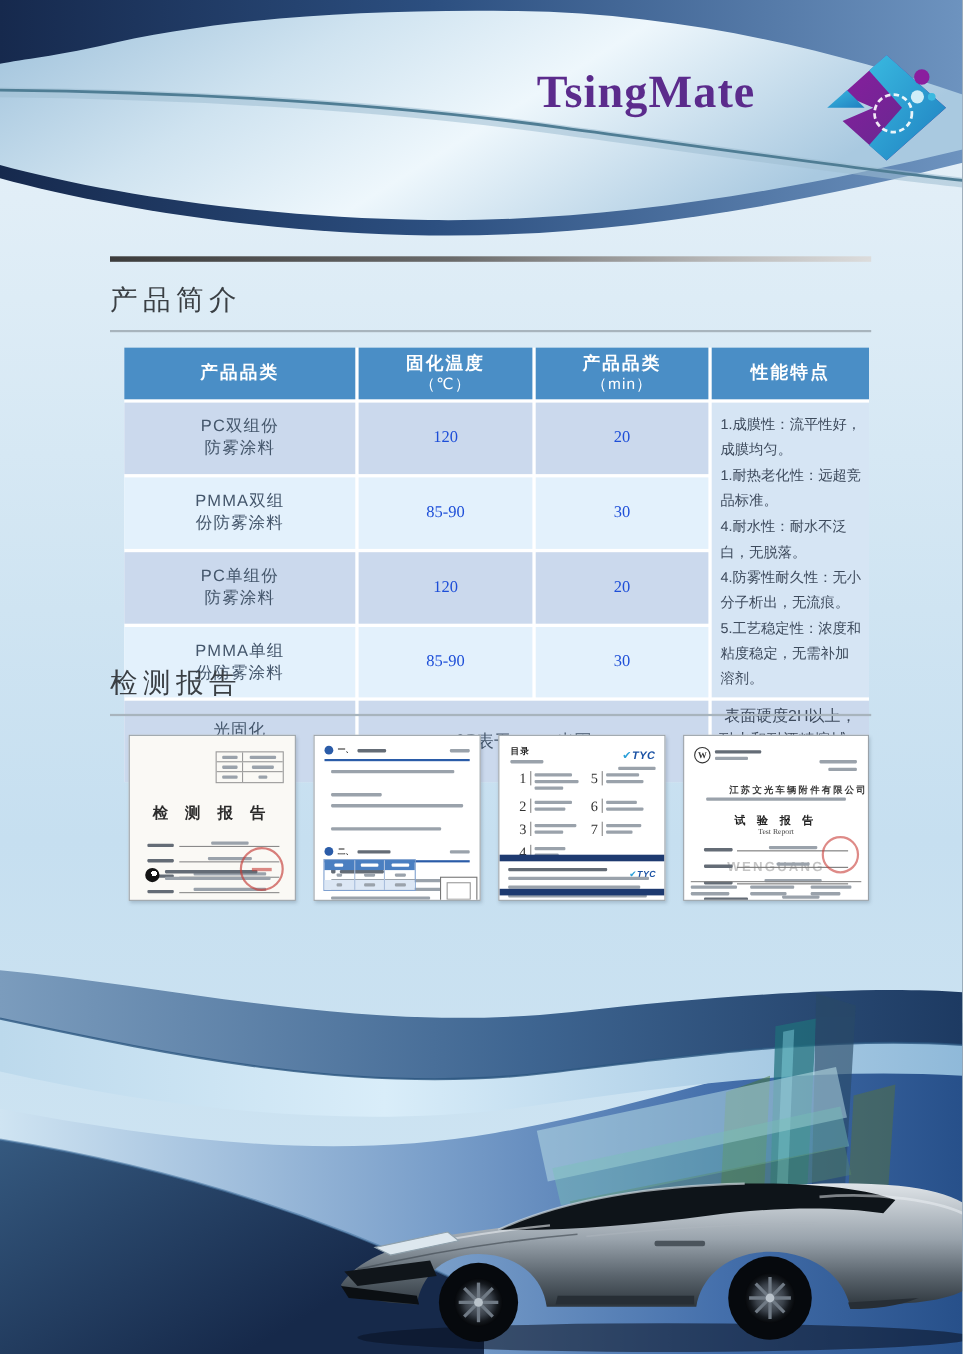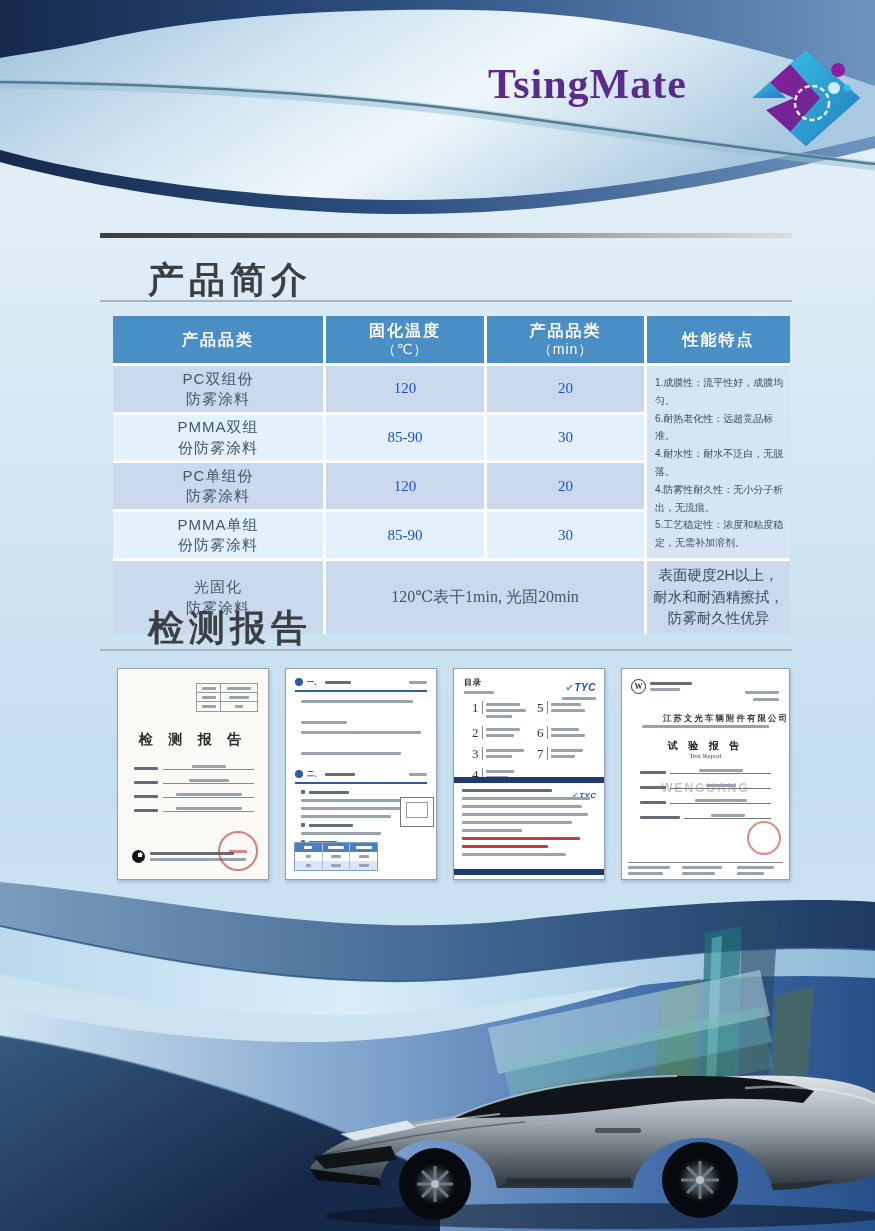--- a/index.html
+++ b/index.html
@@ -20,21 +20,21 @@
   }
   .logo-mark { position:absolute; top:48px; left:750px; }
 
   
   .sec-title-row { position:absolute; top:191px; left:85px; display:flex; align-items:center; }
   .sec-bar { width:14px; height:33px; background:linear-gradient(180deg,#1e76b4,#125685); margin-right:14px; }
   .sec-title { font-size:31px; font-weight:bold; color:#1668a6; letter-spacing:2px; }
   .divider-grad { position:absolute; top:233px; left:100px; width:692px; height:5px;
     background:linear-gradient(90deg,#3c3c3c 0%,#6a6a6a 45%,#b9b9b9 80%,#dcdcdc 100%); }
 
-  .sub-head { position:absolute; left:100px; font-size:36px; color:#3a3f44; letter-spacing:5px; font-weight:700;margin-left:48px; }
+  .sub-head { position:absolute; left:100px; font-size:25px; color:#3a3f44; letter-spacing:5px; font-weight:400; }
   .sub-head.h1 { top:256px; }
   .sub-head.h2 { top:604px; }
   .thin-line { position:absolute; left:100px; width:692px; height:2px; background:#a8b4bd; }
   .thin-line.l1 { top:300px; }
   .thin-line.l2 { top:649px; }
 
   
   .ptable {
     position:absolute; top:316px; left:113px; width:677px;
     display:grid; grid-template-columns:210px 158px 157px 1fr;
@@ -42,28 +42,28 @@
   }
   .cell { display:flex; flex-direction:column; align-items:center; justify-content:center; text-align:center; }
   .cell.h { background:#4a8ec6; color:#ffffff; font-size:16px; font-weight:bold; letter-spacing:2px; min-height:47px; line-height:1.25; }
   .cell.h .unit { font-weight:normal; font-size:14px; letter-spacing:1px; }
   .cell.dark { background:#cbd9ed; }
   .cell.light { background:#e3f1fc; }
   .cell.cat { font-size:15px; color:#44566b; line-height:1.35; min-height:44px; letter-spacing:1px; }
   .cell.num { font-family:"Liberation Serif","DejaVu Serif",serif; font-size:15px; color:#1d4ed8; }
   .feat-cell { grid-column:4; grid-row:2 / span 4; background:#d6e5f4; padding:8px 6px 6px 8px;
     display:flex; flex-direction:column; justify-content:center; }
-  .feat { font-size:10px; color:#3d4a5c; line-height:1.78; text-align:left; }
+  .feat { font-size:13px; color:#3d4a5c; line-height:1.78; text-align:left; }
   .cure-cell { grid-column:2 / span 2; }
   .cure-cell .t { font-family:"Liberation Serif","DejaVu Serif",serif; font-size:16px; color:#44566b; }
   .lastfeat { font-size:14.5px; color:#3d4a5c; line-height:1.5; padding:4px 6px; }
 
   
   .certs { position:absolute; top:668px; left:117px; width:675px; display:flex; gap:16px; }
-  .cert { background:#ffffff; border:1px solid #9aa2a9; height:212px; position:relative; overflow:hidden;
+  .cert { background:#ffffff; border:1px solid #9aa2a9; height:151px; position:relative; overflow:hidden;
     box-shadow:1px 2px 3px rgba(60,80,100,.25); }
   .c1 { width:152px; background:#faf9f5; }
   .c2 { width:152px; }
   .c3 { width:152px; }
   .c4 { width:169px; }
   .bar { height:3px; background:#9aa2ab; border-radius:1px; }
   .bar.d { background:#646c76; }
   .bar.red { background:#c23f35; }
   .row { display:flex; align-items:center; gap:4px; }
 
@@ -212,21 +212,21 @@
       </div>
     <div class="cell num dark">
         <span>120</span>
       </div>
     <div class="cell num dark">
         <span>20</span>
       </div>
 
     <div class="feat-cell">
       <div class="feat">1.成膜性：流平性好，成膜均匀。</div>
-      <div class="feat">6.耐热老化性：远超竞品标准。</div>
+      <div class="feat">1.耐热老化性：远超竞品标准。</div>
       <div class="feat">4.耐水性：耐水不泛白，无脱落。</div>
       <div class="feat">4.防雾性耐久性：无小分子析出，无流痕。</div>
       <div class="feat">5.工艺稳定性：浓度和粘度稳定，无需补加溶剂。</div>
     </div>
 
     <div class="cell cat light">
       <span>PMMA双组</span>
         <span>份防雾涂料</span>
       </div>
     <div class="cell num light">

